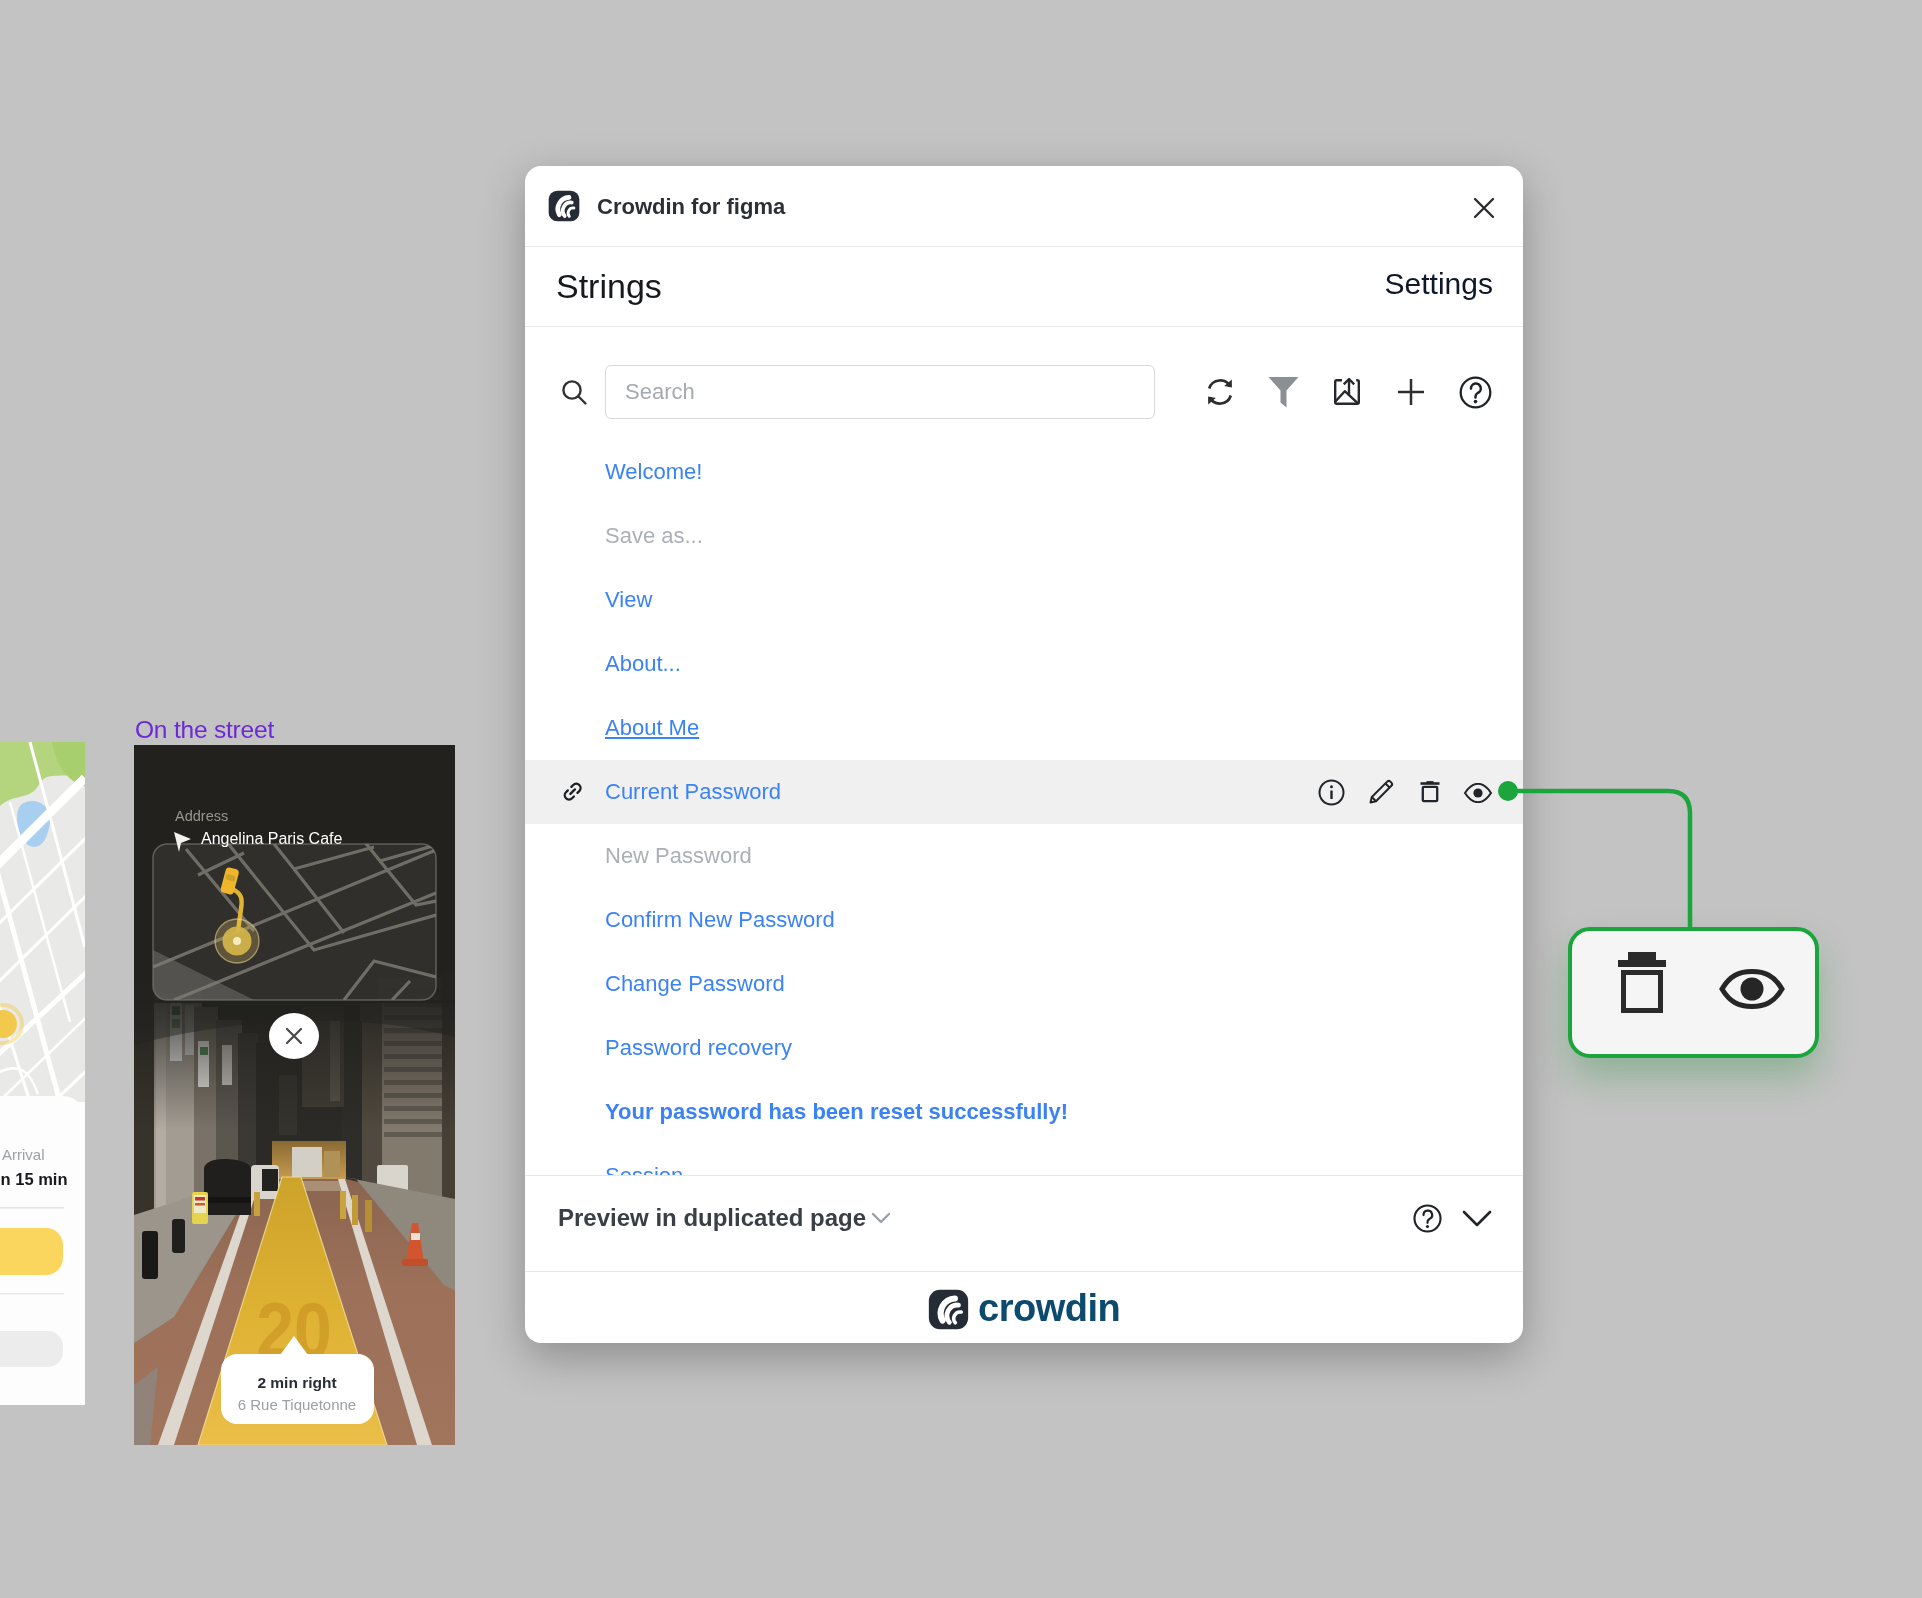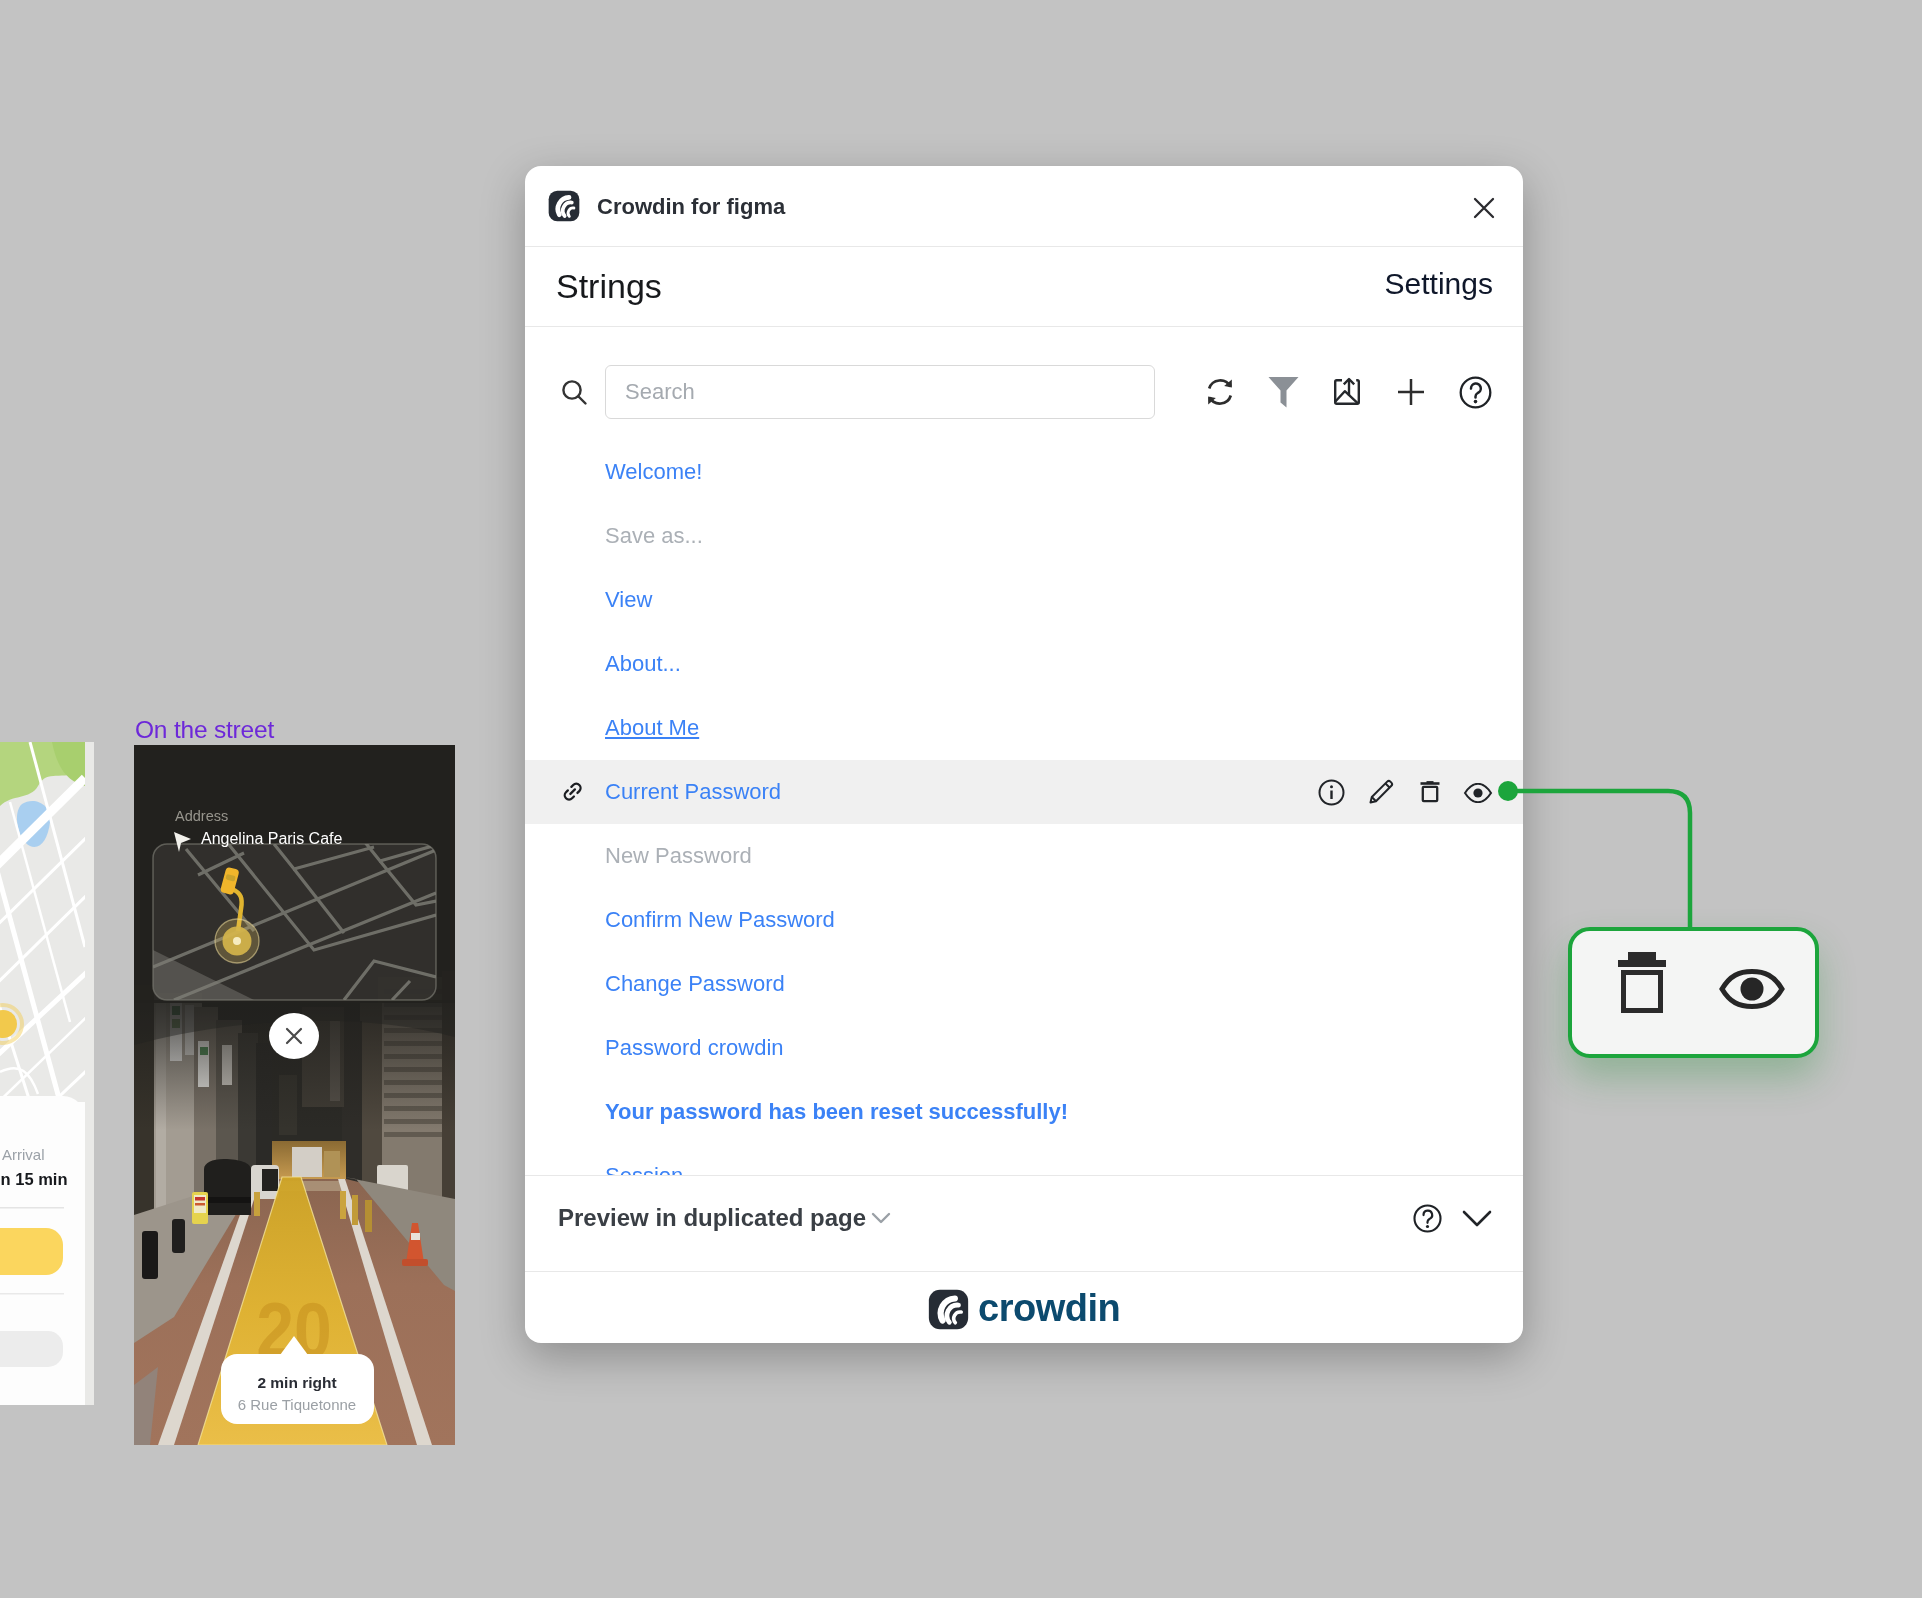--- a/index.html
+++ b/index.html
@@ -25,21 +25,21 @@
   #preview { left:33px; top:1038px; font-size:24px; font-weight:bold; color:#3a3f45; }
   #footer-logo { left:402px; top:1123px; }
   #footer-text { left:453px; top:1121px; font-size:38px; font-weight:bold; color:#0c4a6e; letter-spacing:-0.5px; }
 
   
   #callout { left:1568px; top:927px; width:251px; height:131px; background:#f4f5f4;
              border:4px solid #1ca53c; border-radius:22px;
              box-shadow:0 20px 36px rgba(30,140,50,0.30); }
 
   
-  #mapphone { left:0; top:742px; width:94px; height:663px; background:#e9e9e7; overflow:hidden; }
+  #mapphone { left:0; top:742px; width:85px; height:663px; background:#e9e9e7; overflow:hidden; }
   #streetlbl { left:135px; top:716px; font-size:24.5px; color:#6d28d9; letter-spacing:-0.2px; }
   #photo { left:134px; top:745px; width:321px; height:700px; overflow:hidden; background:#262522; }
 </style>
 </head>
 <body>
 
 <div class="abs" id="mapphone">
 <svg width="85" height="663" viewBox="0 0 85 663">
   <rect width="85" height="663" fill="#fdfdfd"></rect>
   <rect width="85" height="360" fill="#e9e9e7"></rect>
@@ -350,21 +350,21 @@
 
   <div class="row" style="top:293px;">Welcome!</div>
   <div class="row gray" style="top:357px;">Save as...</div>
   <div class="row" style="top:421px;">View</div>
   <div class="row" style="top:485px;">About...</div>
   <div class="row" style="top:549px;text-decoration:underline;">About Me</div>
   <div class="row" style="top:613px;">Current Password</div>
   <div class="row gray" style="top:677px;">New Password</div>
   <div class="row" style="top:741px;">Confirm New Password</div>
   <div class="row" style="top:805px;">Change Password</div>
-  <div class="row" style="top:869px;">Password crowdin</div>
+  <div class="row" style="top:869px;">Password recovery</div>
   <div class="row" style="top:933px;font-weight:bold;">Your password has been reset successfully!</div>
   <div class="abs" id="cutwrap">
       <div class="row" style="top:27px;">Session</div>
     </div>
 
   <div class="hdiv" style="top:1009px;"></div>
   <div class="abs" id="preview">Preview in duplicated page</div>
   <svg class="abs" style="left:345px; top:1045px;" width="22" height="14" viewBox="0 0 22 14">
     <path d="M3 3 L11 11 L19 3" fill="none" stroke="#9aa0a6" stroke-width="2.4" stroke-linecap="round" stroke-linejoin="round"></path>
   </svg>

